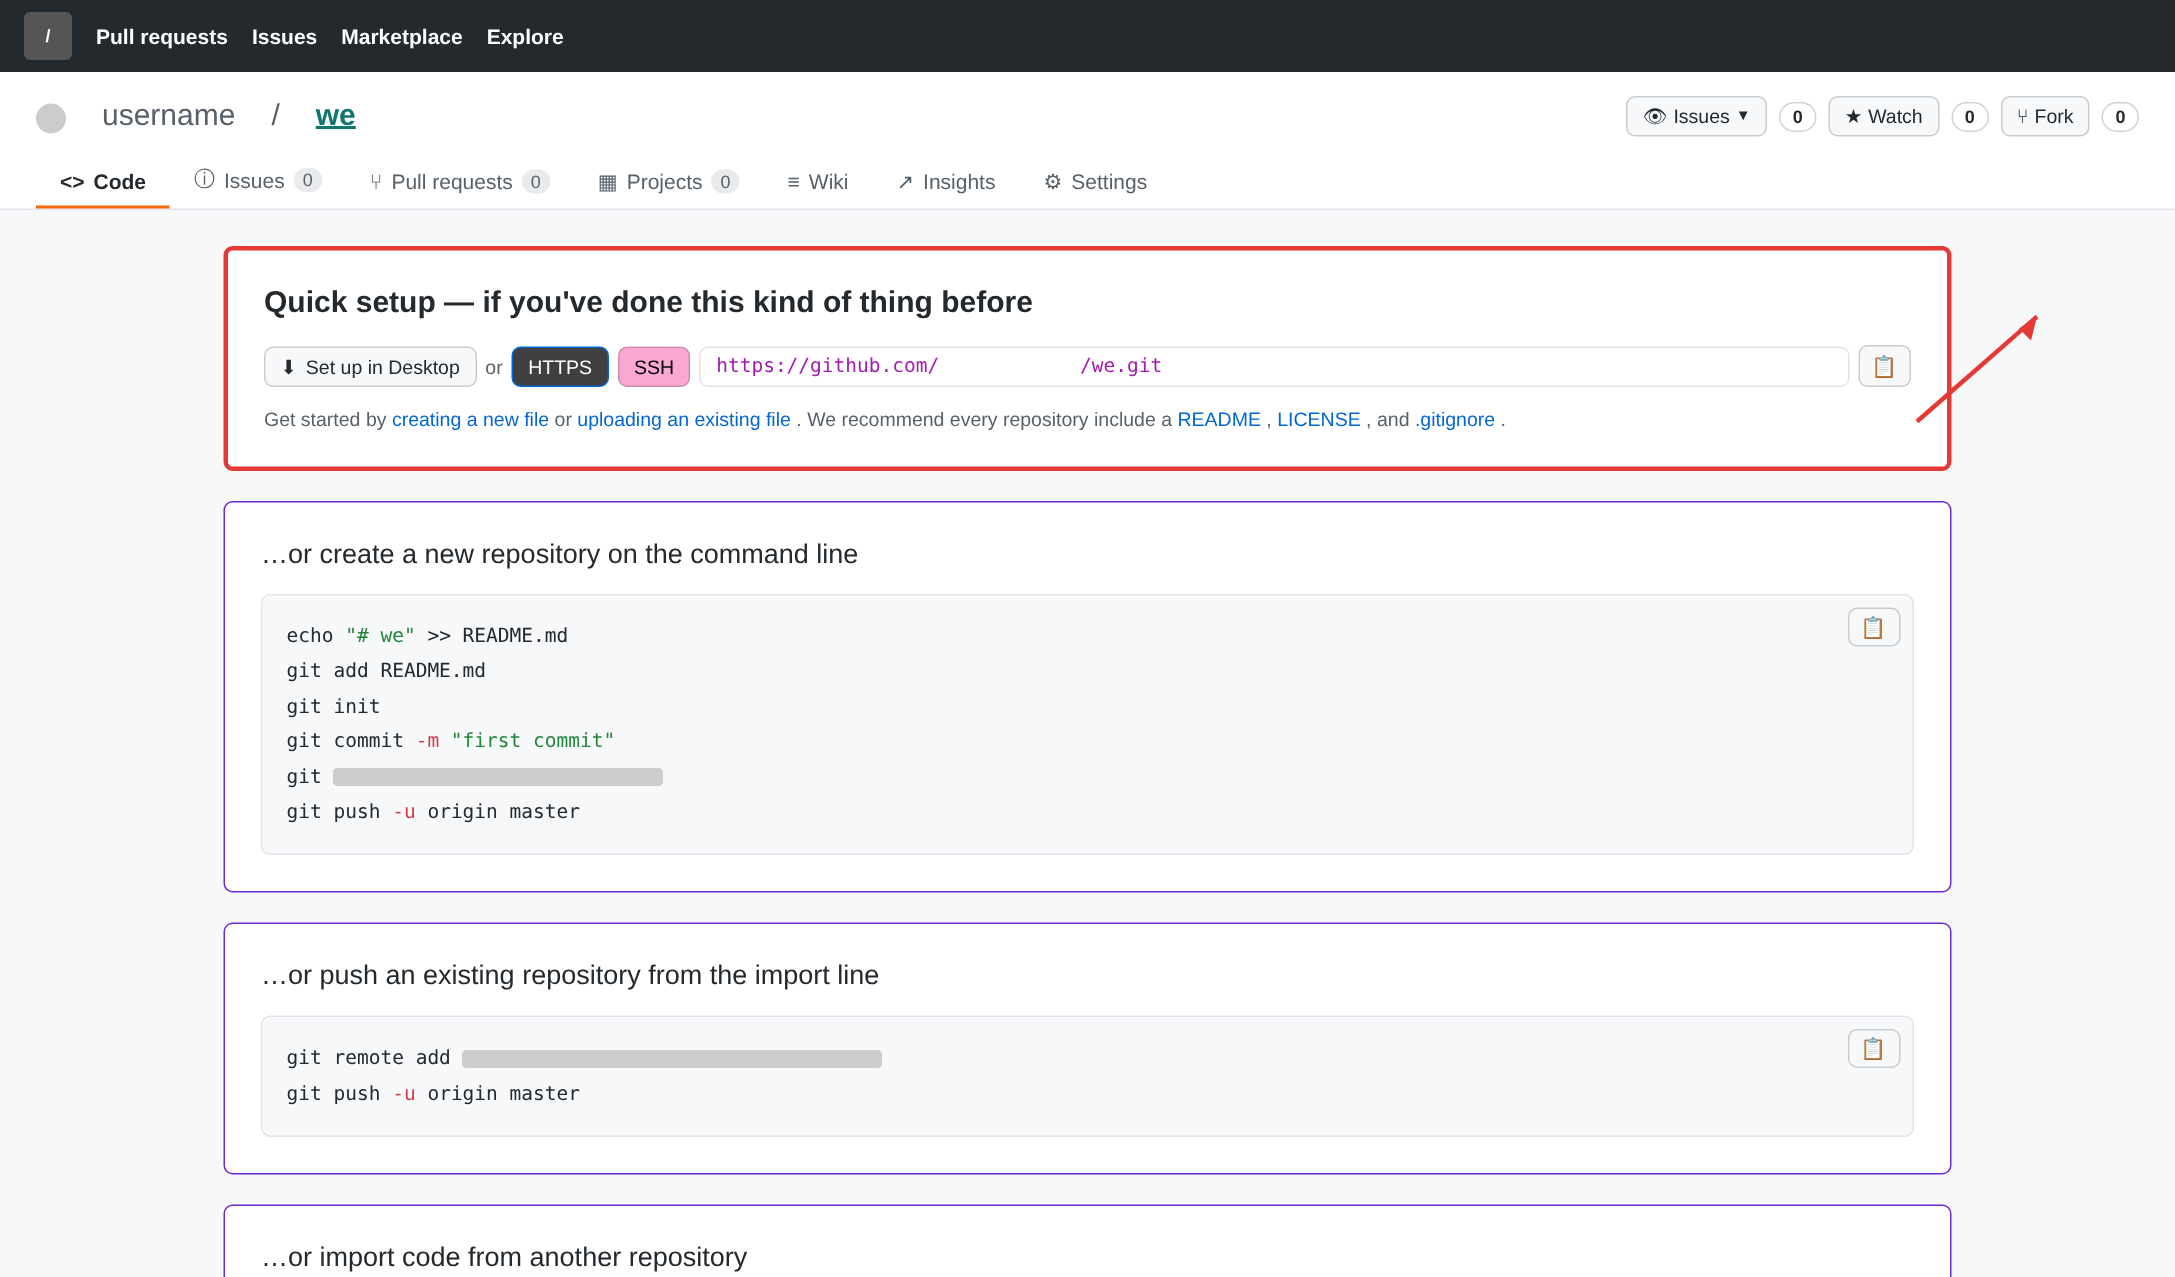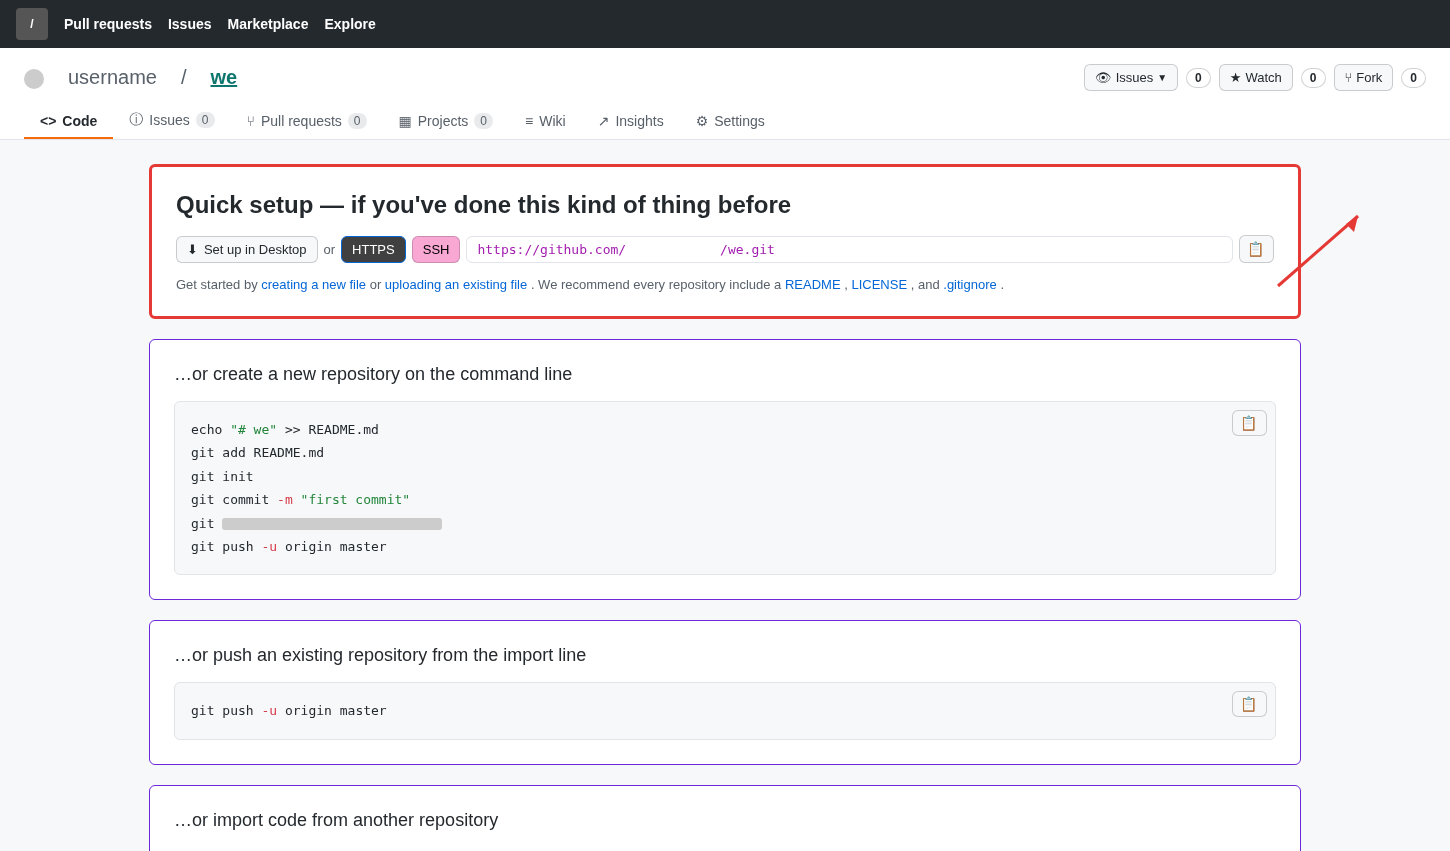--- a/index.html
+++ b/index.html
@@ -119,21 +119,21 @@
     
     .quick-setup-box {
       background: #fff;
       border: 3px solid #e53935;
       border-radius: 6px;
       margin-bottom: 20px;
       padding: 24px;
       position: relative;
     }
     .quick-setup-title {
-      font-size: 24px;
+      font-size: 20px;
       font-weight: 400;
       margin-bottom: 16px;
       color: #24292e;
     }
     .quick-setup-title span {
       font-weight: 600;
     }
     .url-row {
       display: flex; align-items: center; gap: 6px;
       margin-bottom: 14px;
@@ -370,20 +370,23 @@
       </code>
     </div>
   </div>
 
   <div class="section-box">
     <h2 class="section-title">…or push an existing repository from the import line</h2>
     <div class="code-block">
       <button class="copy-code-btn">📋</button>
       <code>
         <span class="code-line">
+          git remote add <span class="code-blurred" style="width:280px;"></span>
+        </span>
+        <span class="code-line">
           git push <span class="code-red">-u</span> origin master
         </span>
       </code>
     </div>
   </div>
 
   <div class="section-box">
     <h2 class="section-title">…or import code from another repository</h2>
 
   </div>

